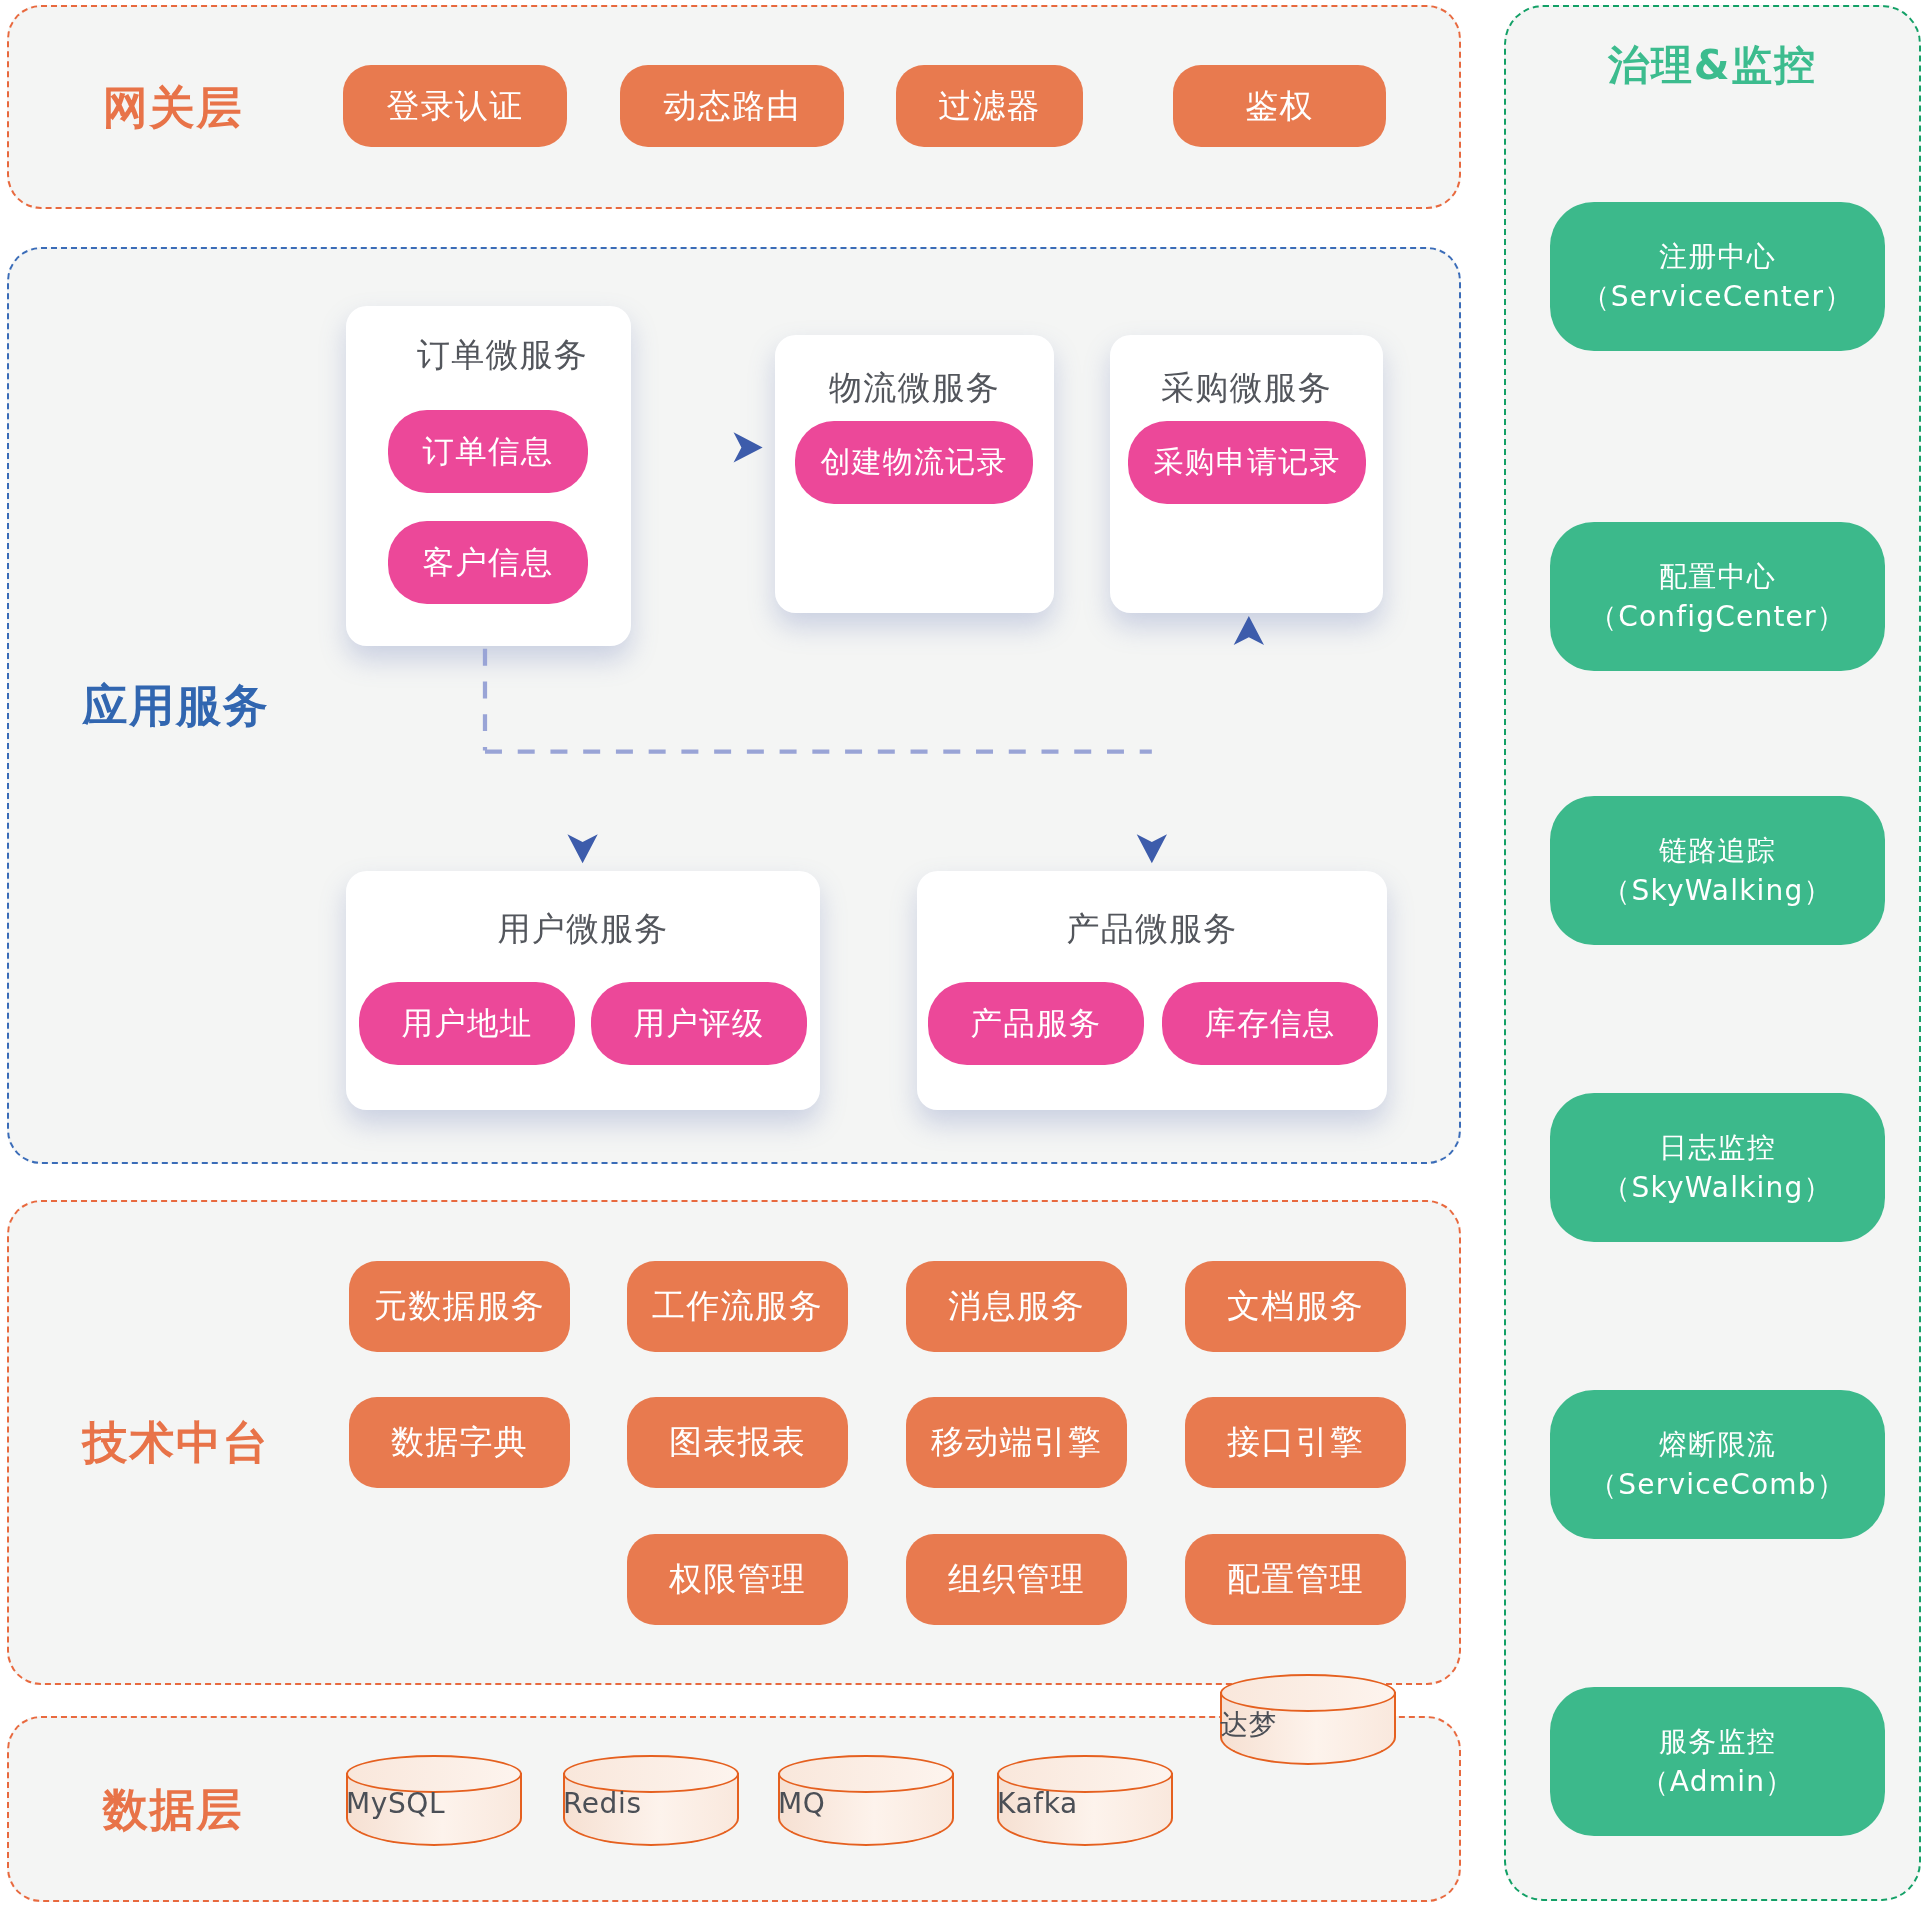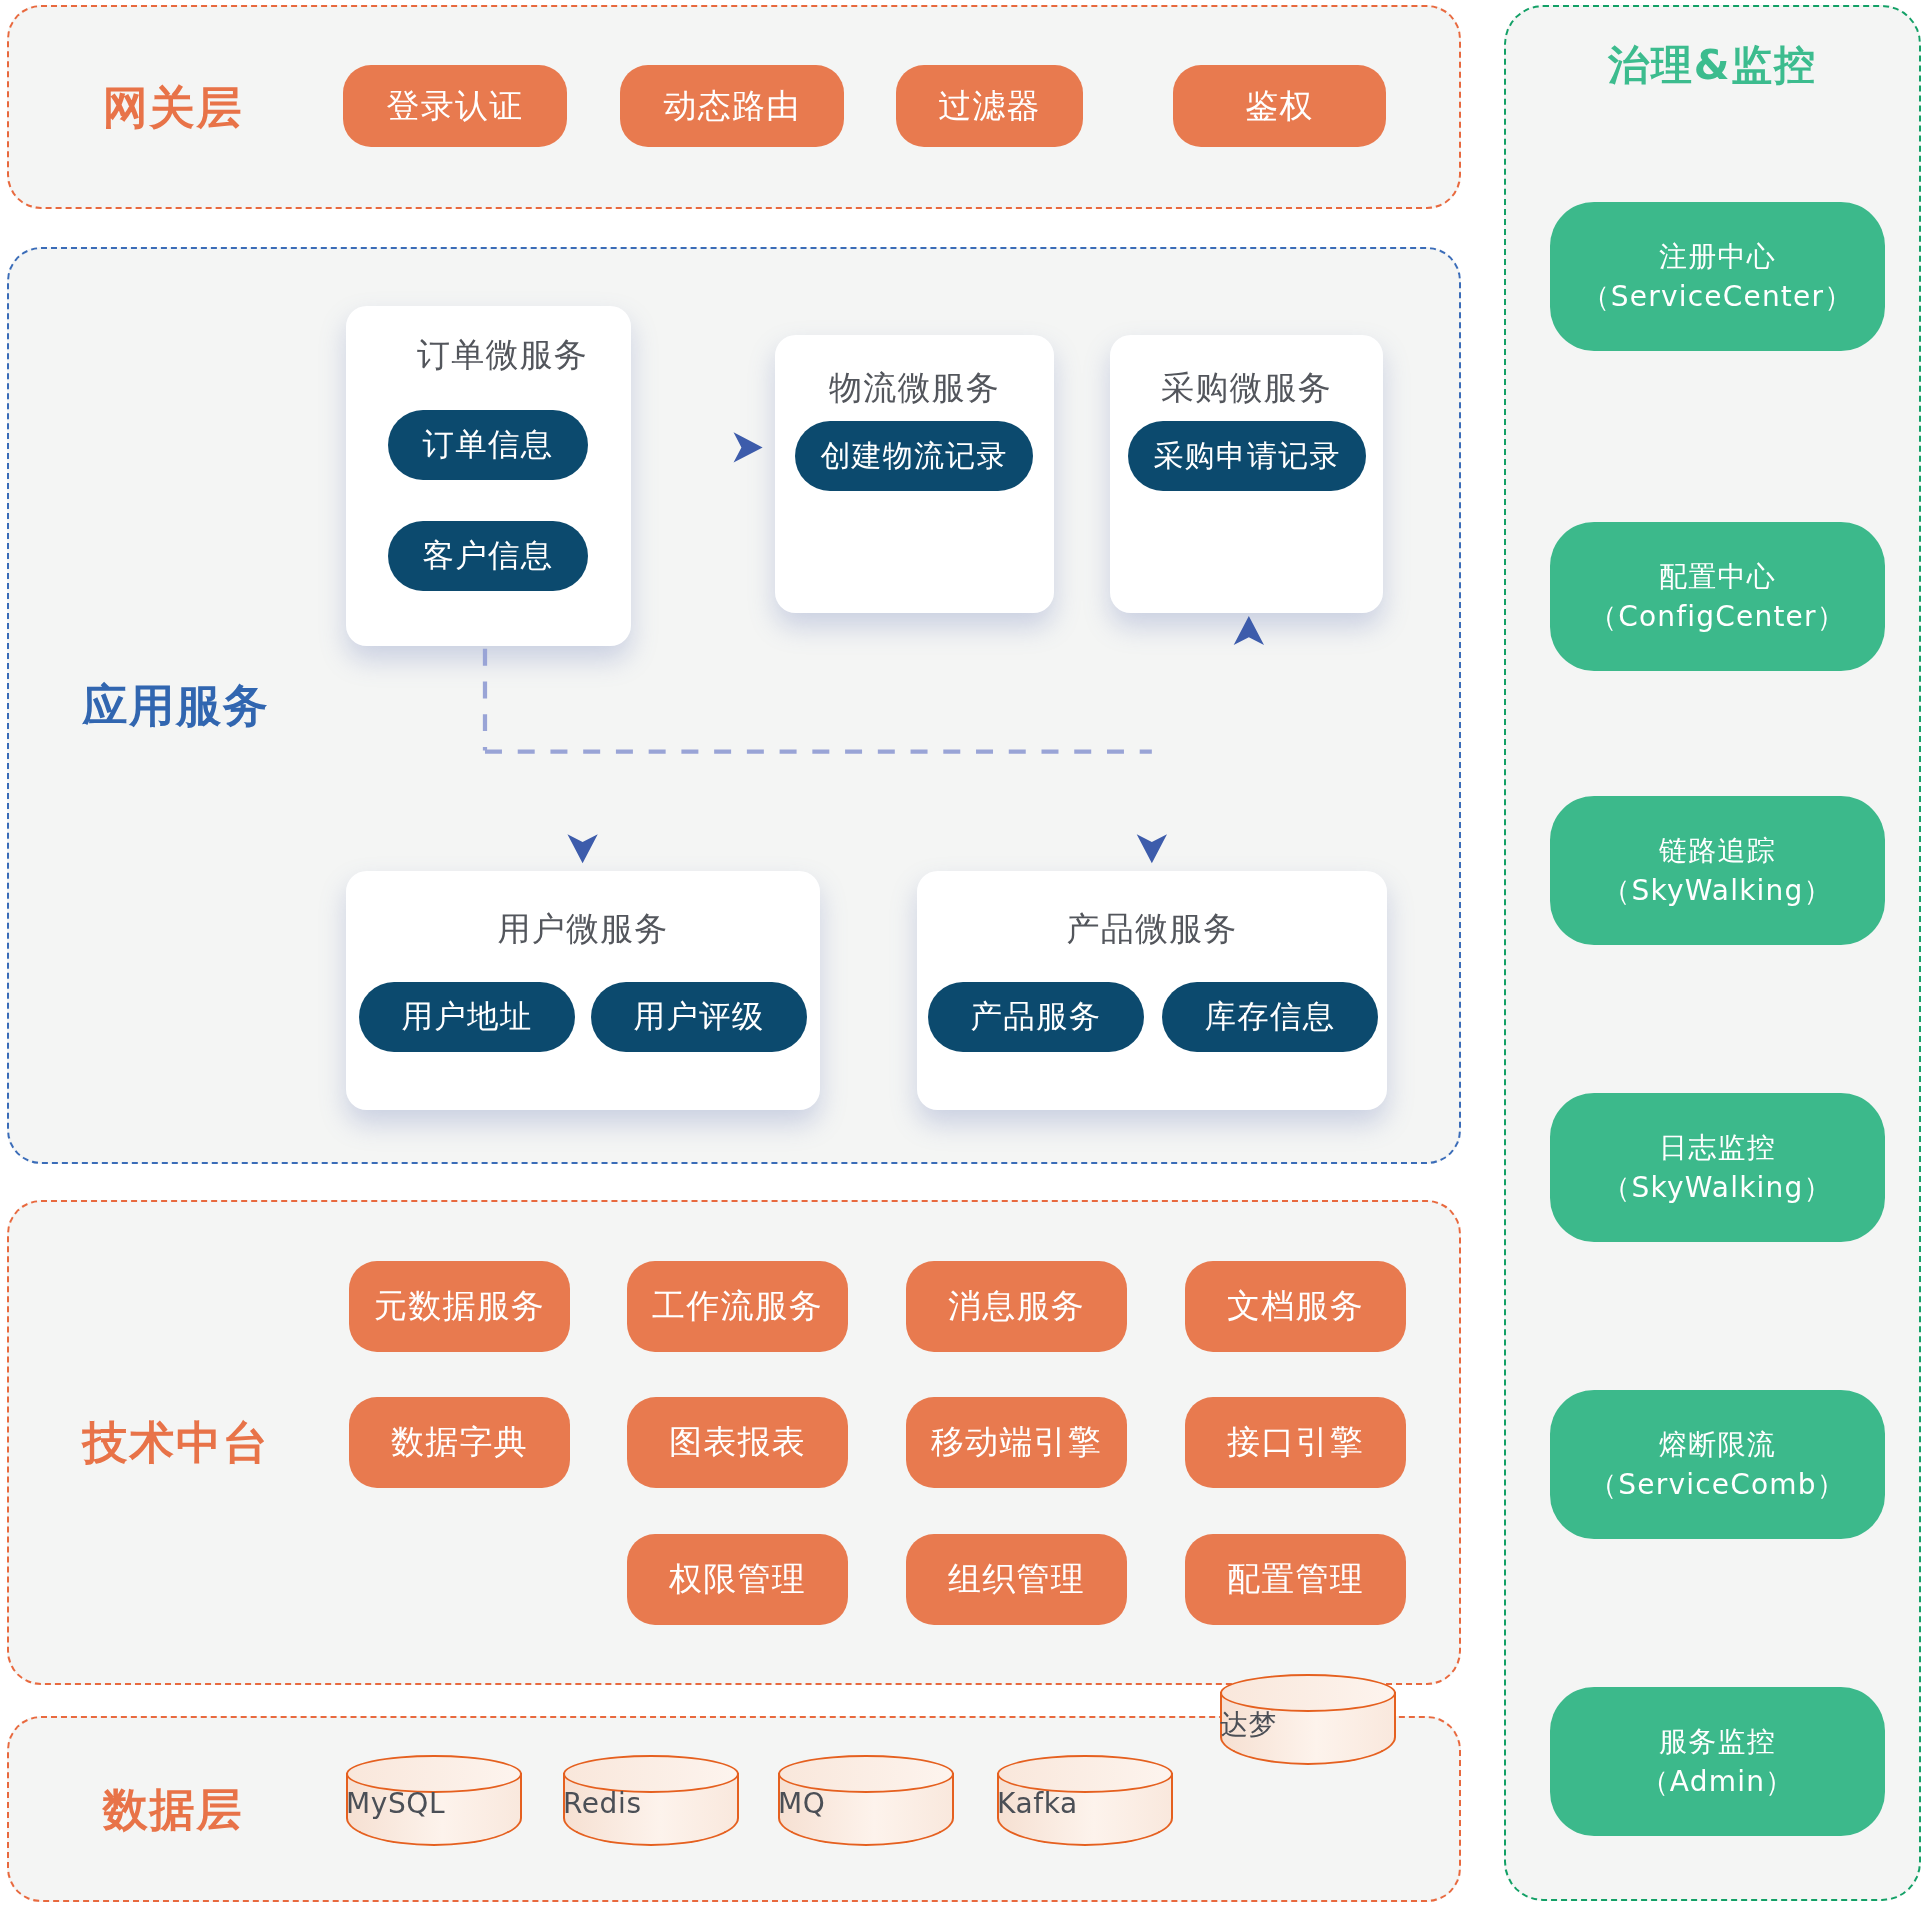--- a/index.html
+++ b/index.html
@@ -39,21 +39,21 @@
     position:absolute;background:#ffffff;border-radius:20.6px;z-index:3;
     box-shadow:0 13.3px 27px rgba(96,116,180,0.28);
   }
   .card-title{
     position:absolute;text-align:center;font-size:33px;color:#53565C;
     letter-spacing:1.2px;z-index:4;line-height:1;
   }
 
   
   .pill{
-    position:absolute;height:70px;background:#0c4a6e;border-radius:39px;
+    position:absolute;height:83px;background:#ec4899;border-radius:39px;
     color:#ffffff;font-size:31.5px;display:flex;align-items:center;justify-content:center;
     letter-spacing:1.2px;z-index:4;text-align:center;
   }
 
   
   .gbox{
     position:absolute;left:1550px;width:335px;height:149px;background:#3CB98B;
     border-radius:44px;color:#ffffff;display:flex;flex-direction:column;
     align-items:center;justify-content:center;font-size:28px;line-height:1.4;
     letter-spacing:1.2px;z-index:4;text-align:center;

